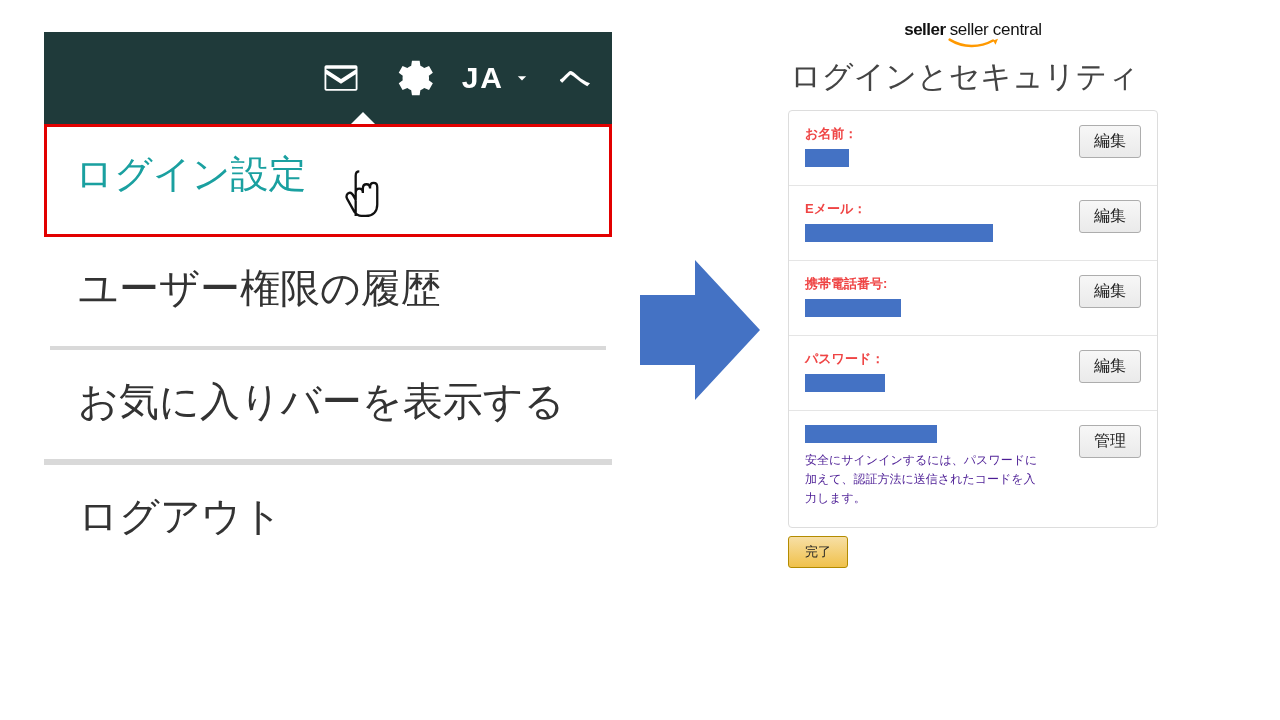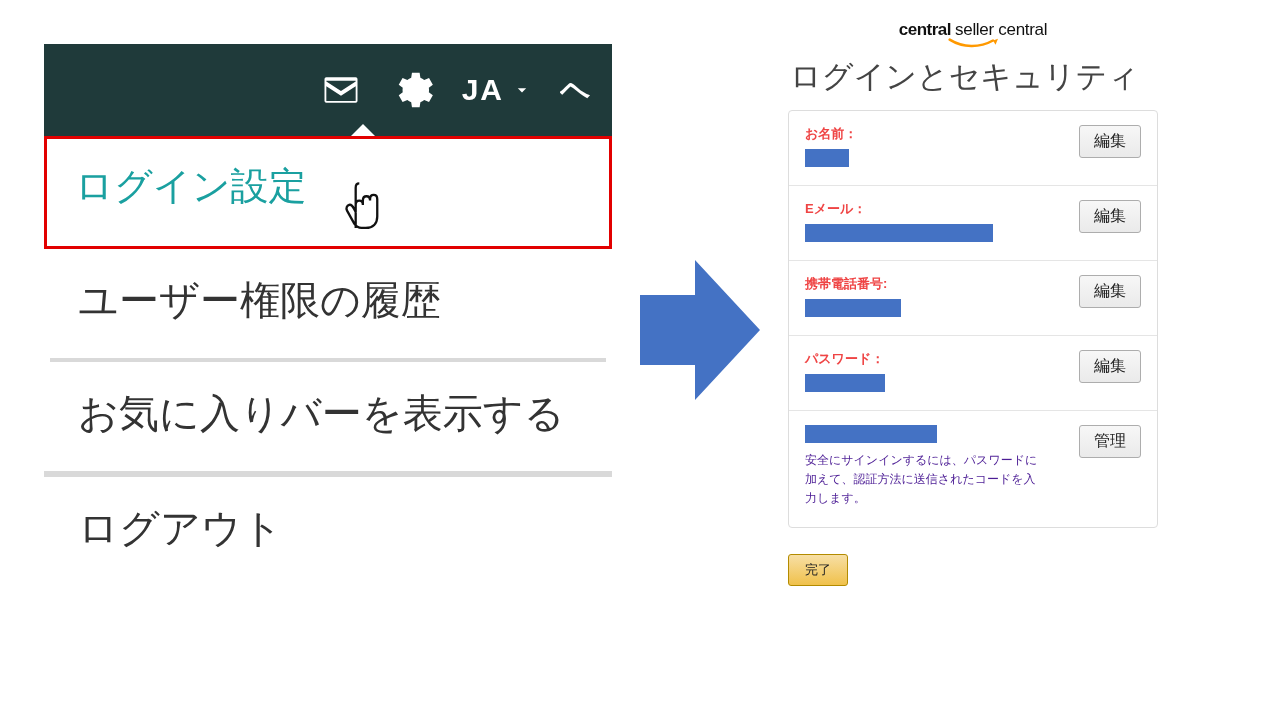--- a/index.html
+++ b/index.html
@@ -9,21 +9,21 @@
     height: 720px;
     background: #ffffff;
     position: relative;
     overflow: hidden;
   }
 
   
   .left-panel {
     position: absolute;
     left: 44px;
-    top: 44px;
+    top: 32px;
     width: 568px;
   }
 
   .topbar {
     height: 92px;
     background: #1f3a3a;
     display: flex;
     align-items: center;
     justify-content: flex-end;
     padding-right: 8px;
@@ -178,21 +178,21 @@
     cursor: pointer;
     white-space: nowrap;
   }
   .done-btn {
     border: 1px solid #b38b00;
     background: linear-gradient(#f7dfa5, #f0c14b);
     border-radius: 3px;
     font-size: 13px;
     color: #222;
     padding: 6px 16px;
-    margin-top: 26px;
+    margin-top: 8px;
     cursor: pointer;
   }
 </style>
 </head>
 <body>
 
 <div class="left-panel">
 
   <div class="topbar">
     <div class="icon-slot">
@@ -245,21 +245,21 @@
 
 <div class="big-arrow">
   <svg width="120" height="140" viewBox="0 0 120 140">
     <polygon points="0,35 55,35 55,0 120,70 55,140 55,105 0,105" fill="#4472c4"></polygon>
   </svg>
 </div>
 
 <div class="right-panel">
 
   <div class="logo">
-    <span class="amazon">central</span><span class="sellercentral">seller central</span>
+    <span class="amazon">seller</span><span class="sellercentral">seller central</span>
     <svg class="smile" viewBox="0 0 60 12">
       <path d="M2 2 C 18 12, 38 12, 54 3" stroke="#ff9900" stroke-width="3" fill="none" stroke-linecap="round"></path>
       <path d="M54 3 l6 -2 l-3 7 z" fill="#ff9900"></path>
     </svg>
   </div>
 
   <div class="page-title">ログインとセキュリティ</div>
 
   <div class="card">
 

